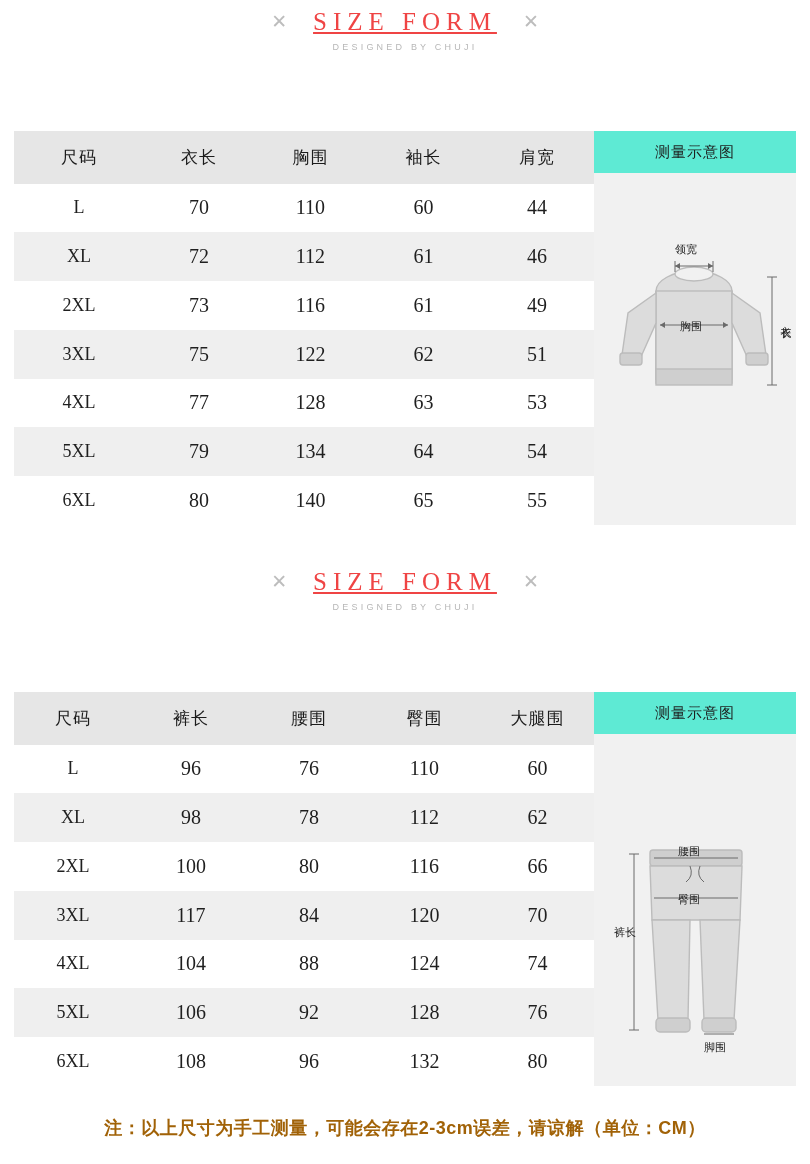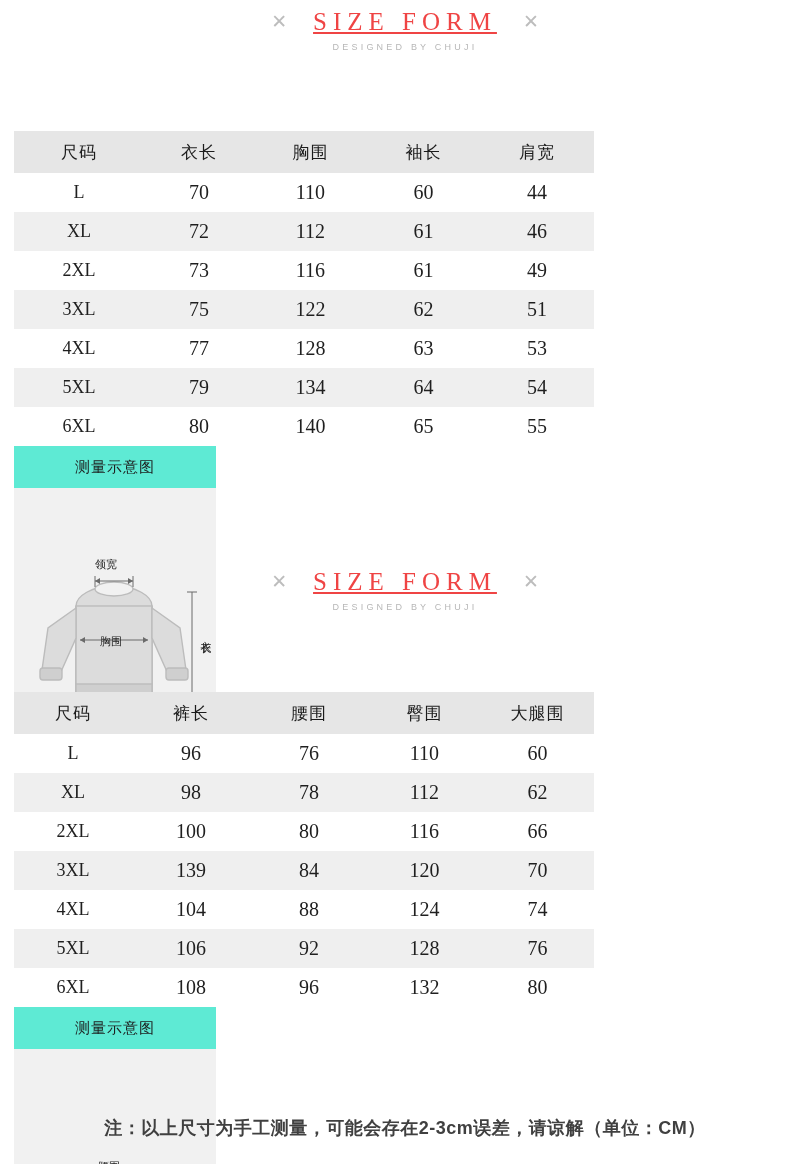--- a/index.html
+++ b/index.html
@@ -71,21 +71,20 @@
     letter-spacing: 3.2px;
     color: #b7b7b7;
     font-family: Liberation Sans, sans-serif;
   }
 
   
   .table-block {
     position: relative;
     margin: 0 14px;
     display: flex;
-    flex-direction: column;
   }
   table.size-table {
     border-collapse: collapse;
     table-layout: fixed;
     font-family: "Liberation Serif", serif;
   }
   table.size-table td, table.size-table th {
     text-align: center;
     font-weight: 400;
     padding: 0;
@@ -142,21 +141,21 @@
 
   
   .note {
     position: absolute;
     left: 0;
     right: 0;
     bottom: 24px;
     text-align: center;
     font-size: 18px;
     font-weight: 700;
-    color: #404040;
+    color: #a16207;
     letter-spacing: 0.5px;
   }
 
   .sec1-head { position: absolute; left: 0; right: 0; top: 8px; }
   .sec1-table { position: absolute; left: 0; right: 0; top: 131px; }
   .sec2-head { position: absolute; left: 0; right: 0; top: 568px; }
   .sec2-table { position: absolute; left: 0; right: 0; top: 692px; }
 </style>
 </head>
 <body>
@@ -328,21 +327,21 @@
       </tr>
       <tr class="row-a">
         <td class="body-cell code">2XL</td>
         <td class="body-cell">100</td>
         <td class="body-cell">80</td>
         <td class="body-cell">116</td>
         <td class="body-cell">66</td>
       </tr>
       <tr class="row-b">
         <td class="body-cell code">3XL</td>
-        <td class="body-cell">139</td>
+        <td class="body-cell">117</td>
         <td class="body-cell">84</td>
         <td class="body-cell">120</td>
         <td class="body-cell">70</td>
       </tr>
       <tr class="row-a">
         <td class="body-cell code">4XL</td>
         <td class="body-cell">104</td>
         <td class="body-cell">88</td>
         <td class="body-cell">124</td>
         <td class="body-cell">74</td>

